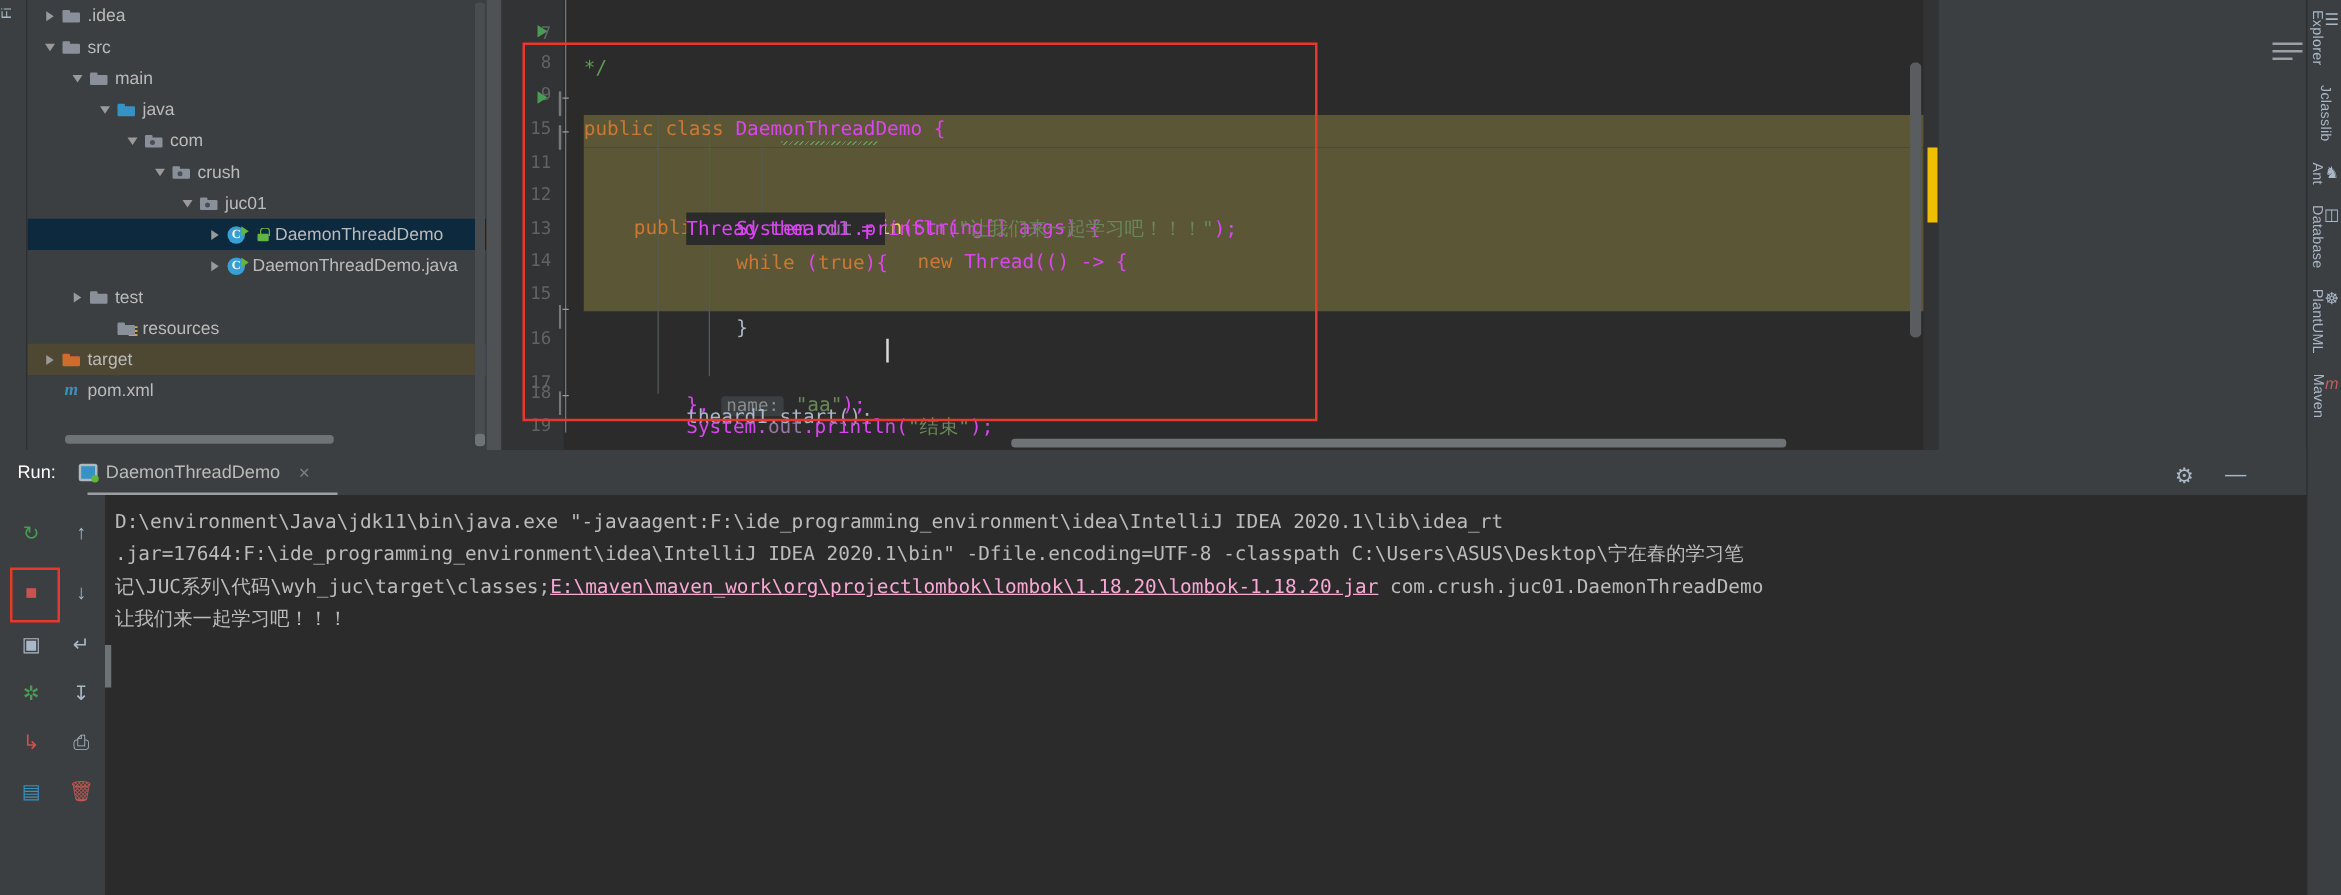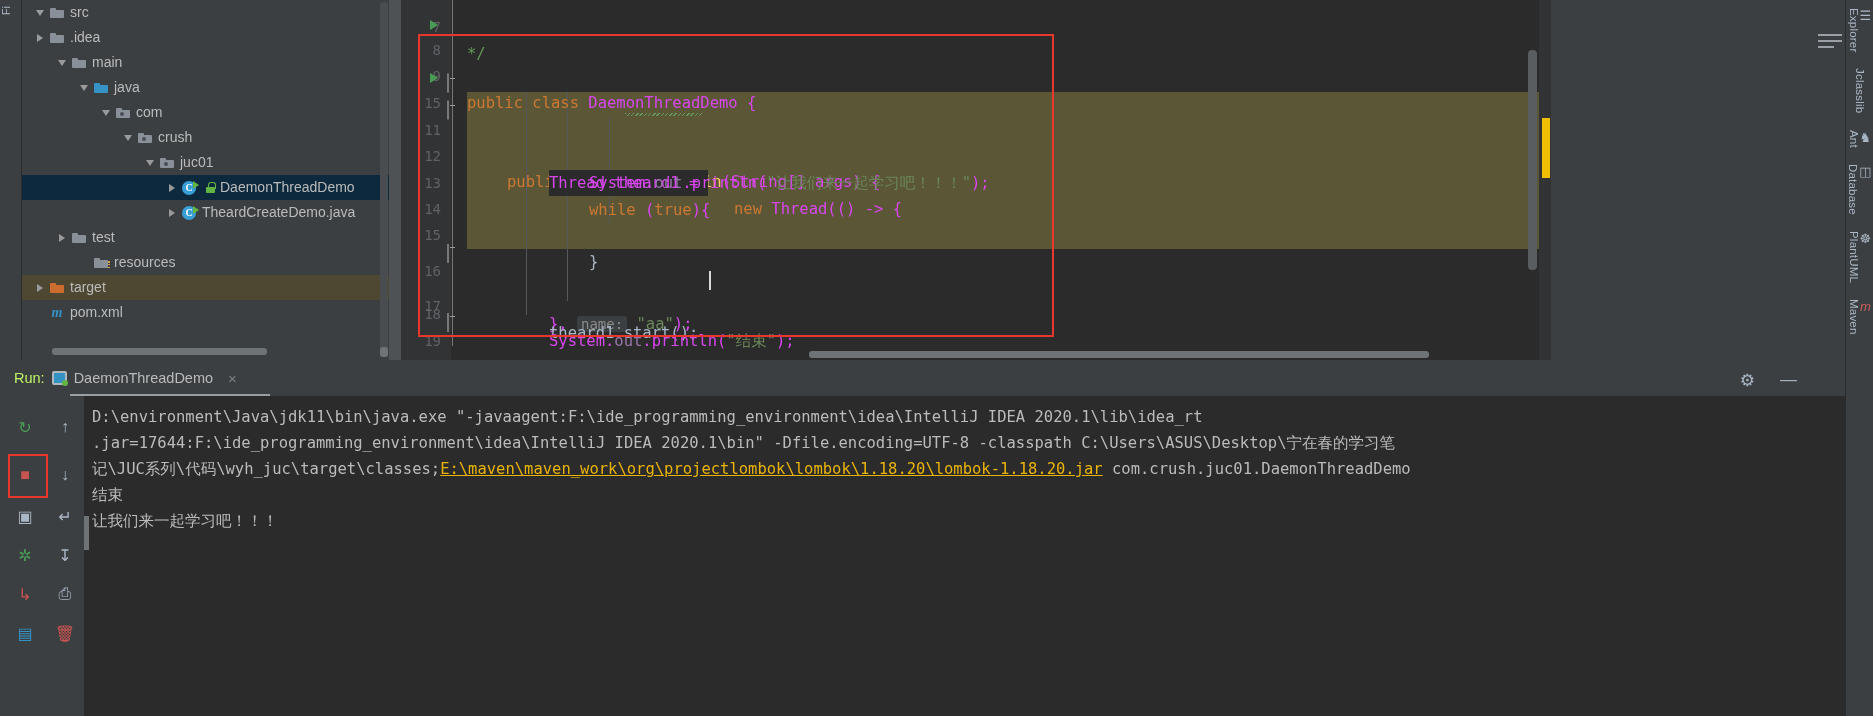--- a/index.html
+++ b/index.html
@@ -223,21 +223,21 @@
 
   
   .run-panel {
     position: absolute; left: 0; top: 360px; width: 1845px; height: 356px;
     background: #3c3f41;
   }
   .run-header {
     position: absolute; left: 0; top: 0; width: 1845px; height: 36px;
     display: flex; align-items: center; padding-left: 14px;
   }
-  .run-label { color: #bef264; font-size: 14.5px; margin-right: 7px; }
+  .run-label { color: #ffffff; font-size: 14.5px; margin-right: 18px; }
   .run-tab {
     display: flex; align-items: center; gap: 7px; position: relative;
     color: #bbbbbb; font-size: 14.5px;
   }
   .run-tab-ico {
     width: 15px; height: 14px; background: #3592c4; border: 2px solid #b0b7bd;
     border-radius: 2px; position: relative;
   }
   .run-tab-ico::after {
     content: ""; position: absolute; right: -3px; bottom: -3px;
@@ -266,51 +266,51 @@
     border: 2px solid #e8372c;
   }
 
   .console {
     position: absolute; left: 84px; top: 36px; width: 1761px; height: 320px;
     background: #2b2b2b;
     font-family: "DejaVu Sans Mono", monospace; font-size: 15.5px;
     color: #bbbbbb; padding: 8px 0 0 8px;
   }
   .con-line { height: 26px; line-height: 26px; white-space: pre; }
-  .link { color: #eab308; text-decoration: underline; }
+  .link { color: #f9a8d4; text-decoration: underline; }
   .con-scroll-left {
     position: absolute; left: 0; top: 120px; width: 5px; height: 34px; background: #6e7376;
   }
 </style>
 </head>
 <body>
 
 <div id="app">
 
   <div class="left-strip">
     <div class="vtab">Fi</div>
   </div>
 
   <div class="sidebar">
     <div id="tree">
         <div class="tree-row">
           <span style="flex:0 0 10px"></span>
+          <span class="arrow collapsed"></span>
+          <span class="ficon">
+            <span class="folder gray"></span>
+          </span>
+          <span>.idea</span>
+        </div>
+        <div class="tree-row">
+          <span style="flex:0 0 10px"></span>
           <span class="arrow expanded"></span>
           <span class="ficon">
             <span class="folder gray"></span>
           </span>
           <span>src</span>
-        </div>
-        <div class="tree-row">
-          <span style="flex:0 0 10px"></span>
-          <span class="arrow collapsed"></span>
-          <span class="ficon">
-            <span class="folder gray"></span>
-          </span>
-          <span>.idea</span>
         </div>
         <div class="tree-row">
           <span style="flex:0 0 32px"></span>
           <span class="arrow expanded"></span>
           <span class="ficon">
             <span class="folder gray"></span>
           </span>
           <span>main</span>
         </div>
         <div class="tree-row">
@@ -361,21 +361,21 @@
             <span class="lock-icon"></span>
           </span>
           <span>DaemonThreadDemo</span>
         </div>
         <div class="tree-row">
           <span style="flex:0 0 142px"></span>
           <span class="arrow collapsed"></span>
           <span class="ficon">
             <span class="cls-icon">C</span>
           </span>
-          <span>TheardCreateDemo.java</span>
+          <span>DaemonThreadDemo.java</span>
         </div>
         <div class="tree-row">
           <span style="flex:0 0 32px"></span>
           <span class="arrow collapsed"></span>
           <span class="ficon">
             <span class="folder gray"></span>
           </span>
           <span>test</span>
         </div>
         <div class="tree-row">
@@ -575,17 +575,16 @@
       <div class="tb-btn" style="left:8px;  top:220px; color:#3592c4;">▤</div>
       <div class="tb-btn" style="left:48px; top:220px; color:#c75450;">🗑</div>
       <div class="tb-red-rect"></div>
     </div>
 
     <div class="console">
       <div class="con-scroll-left"></div>
       <div class="con-line">D:\environment\Java\jdk11\bin\java.exe "-javaagent:F:\ide_programming_environment\idea\IntelliJ IDEA 2020.1\lib\idea_rt</div>
       <div class="con-line">.jar=17644:F:\ide_programming_environment\idea\IntelliJ IDEA 2020.1\bin" -Dfile.encoding=UTF-8 -classpath C:\Users\ASUS\Desktop\宁在春的学习笔</div>
       <div class="con-line"><span>记\JUC系列\代码\wyh_juc\target\classes;</span><span class="link">E:\maven\maven_work\org\projectlombok\lombok\1.18.20\lombok-1.18.20.jar</span><span> com.crush.juc01.DaemonThreadDemo</span></div>
-      <div class="con-line" style="font-family:'DejaVu Sans',sans-serif;">结束</div>
       <div class="con-line" style="font-family:'DejaVu Sans',sans-serif;">让我们来一起学习吧！！！</div>
     </div>
   </div>
 </div>
 
 </body></html>

